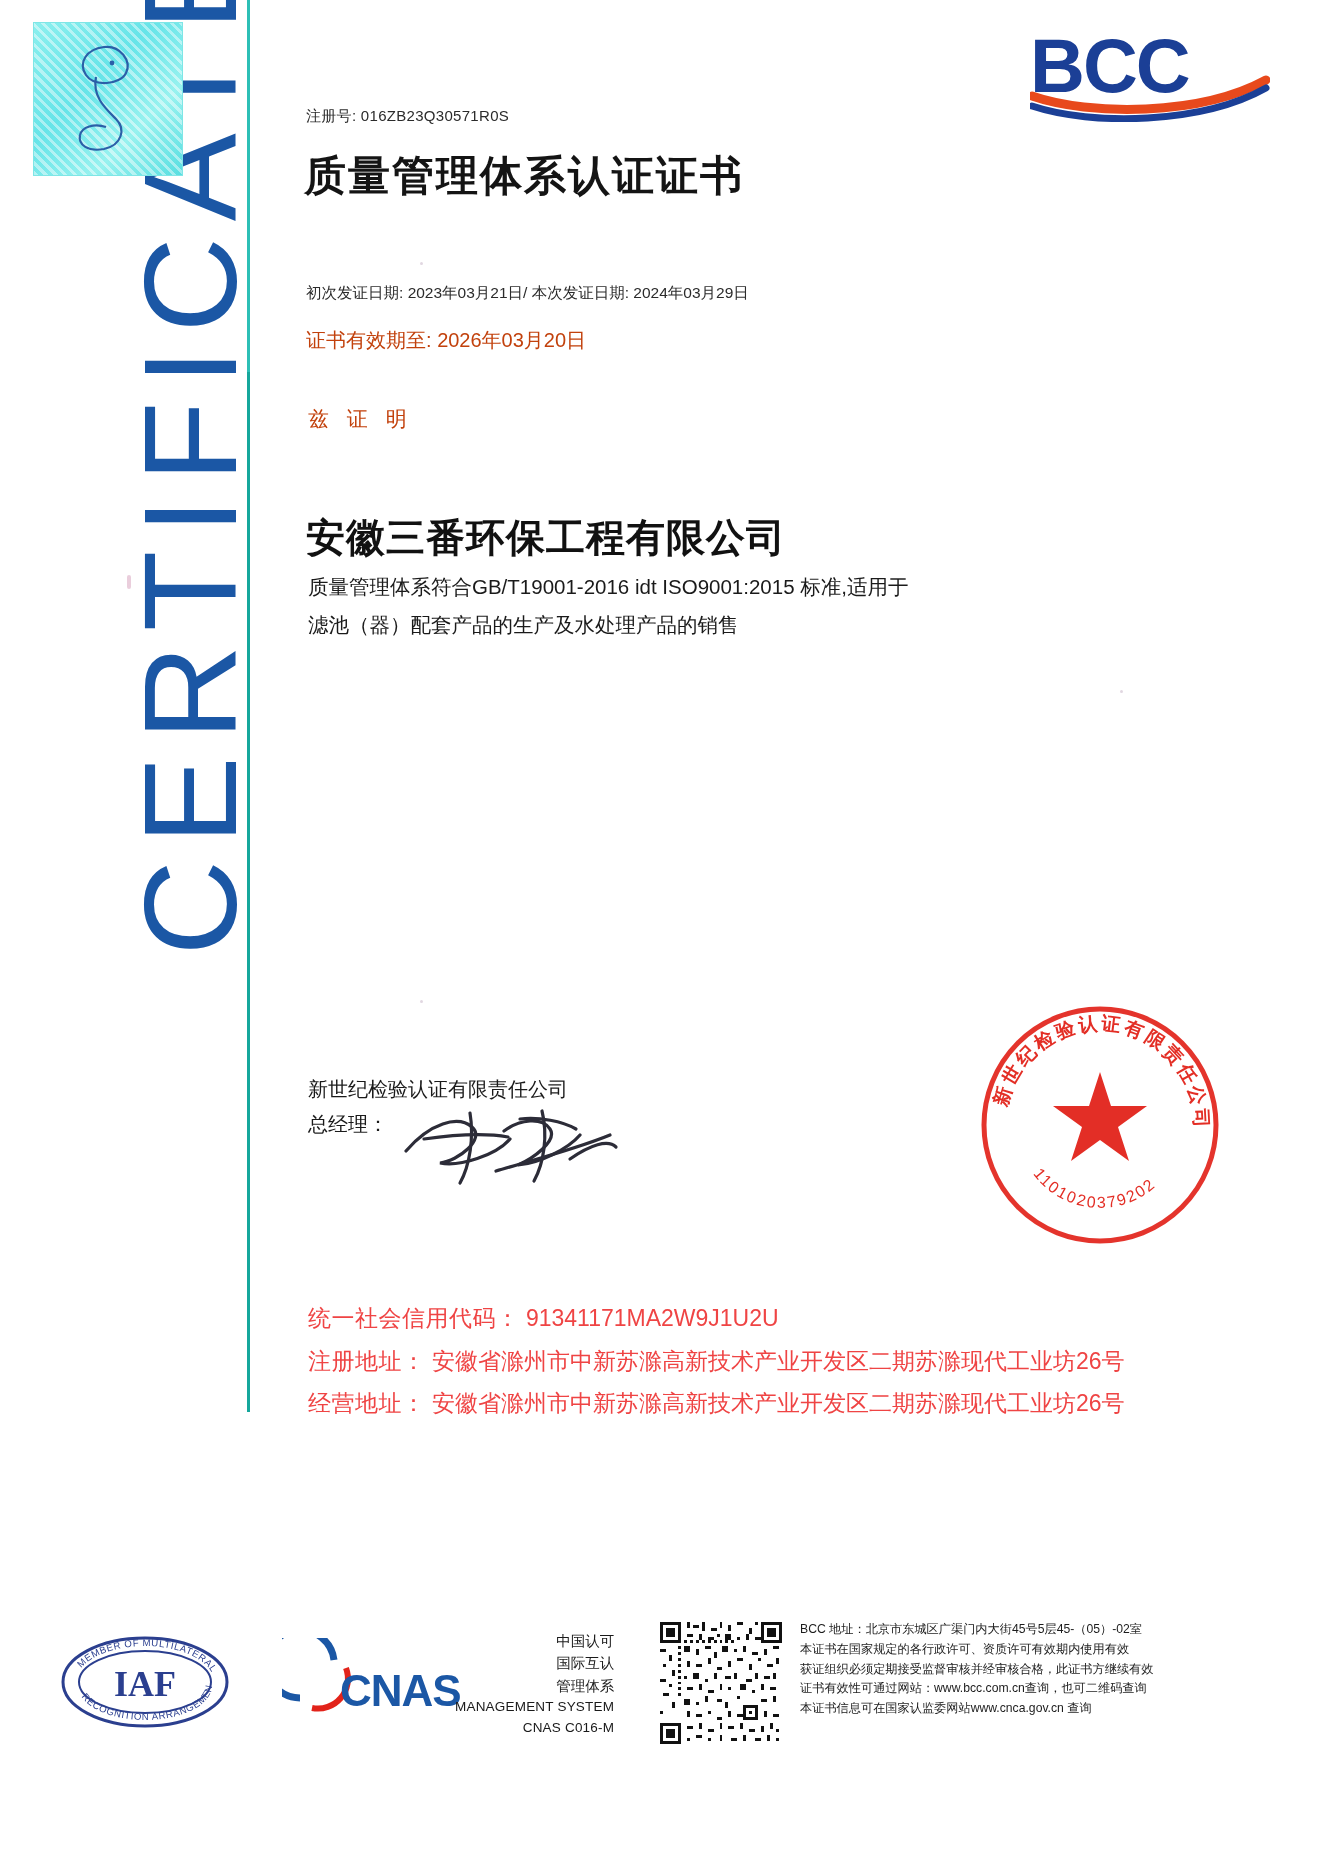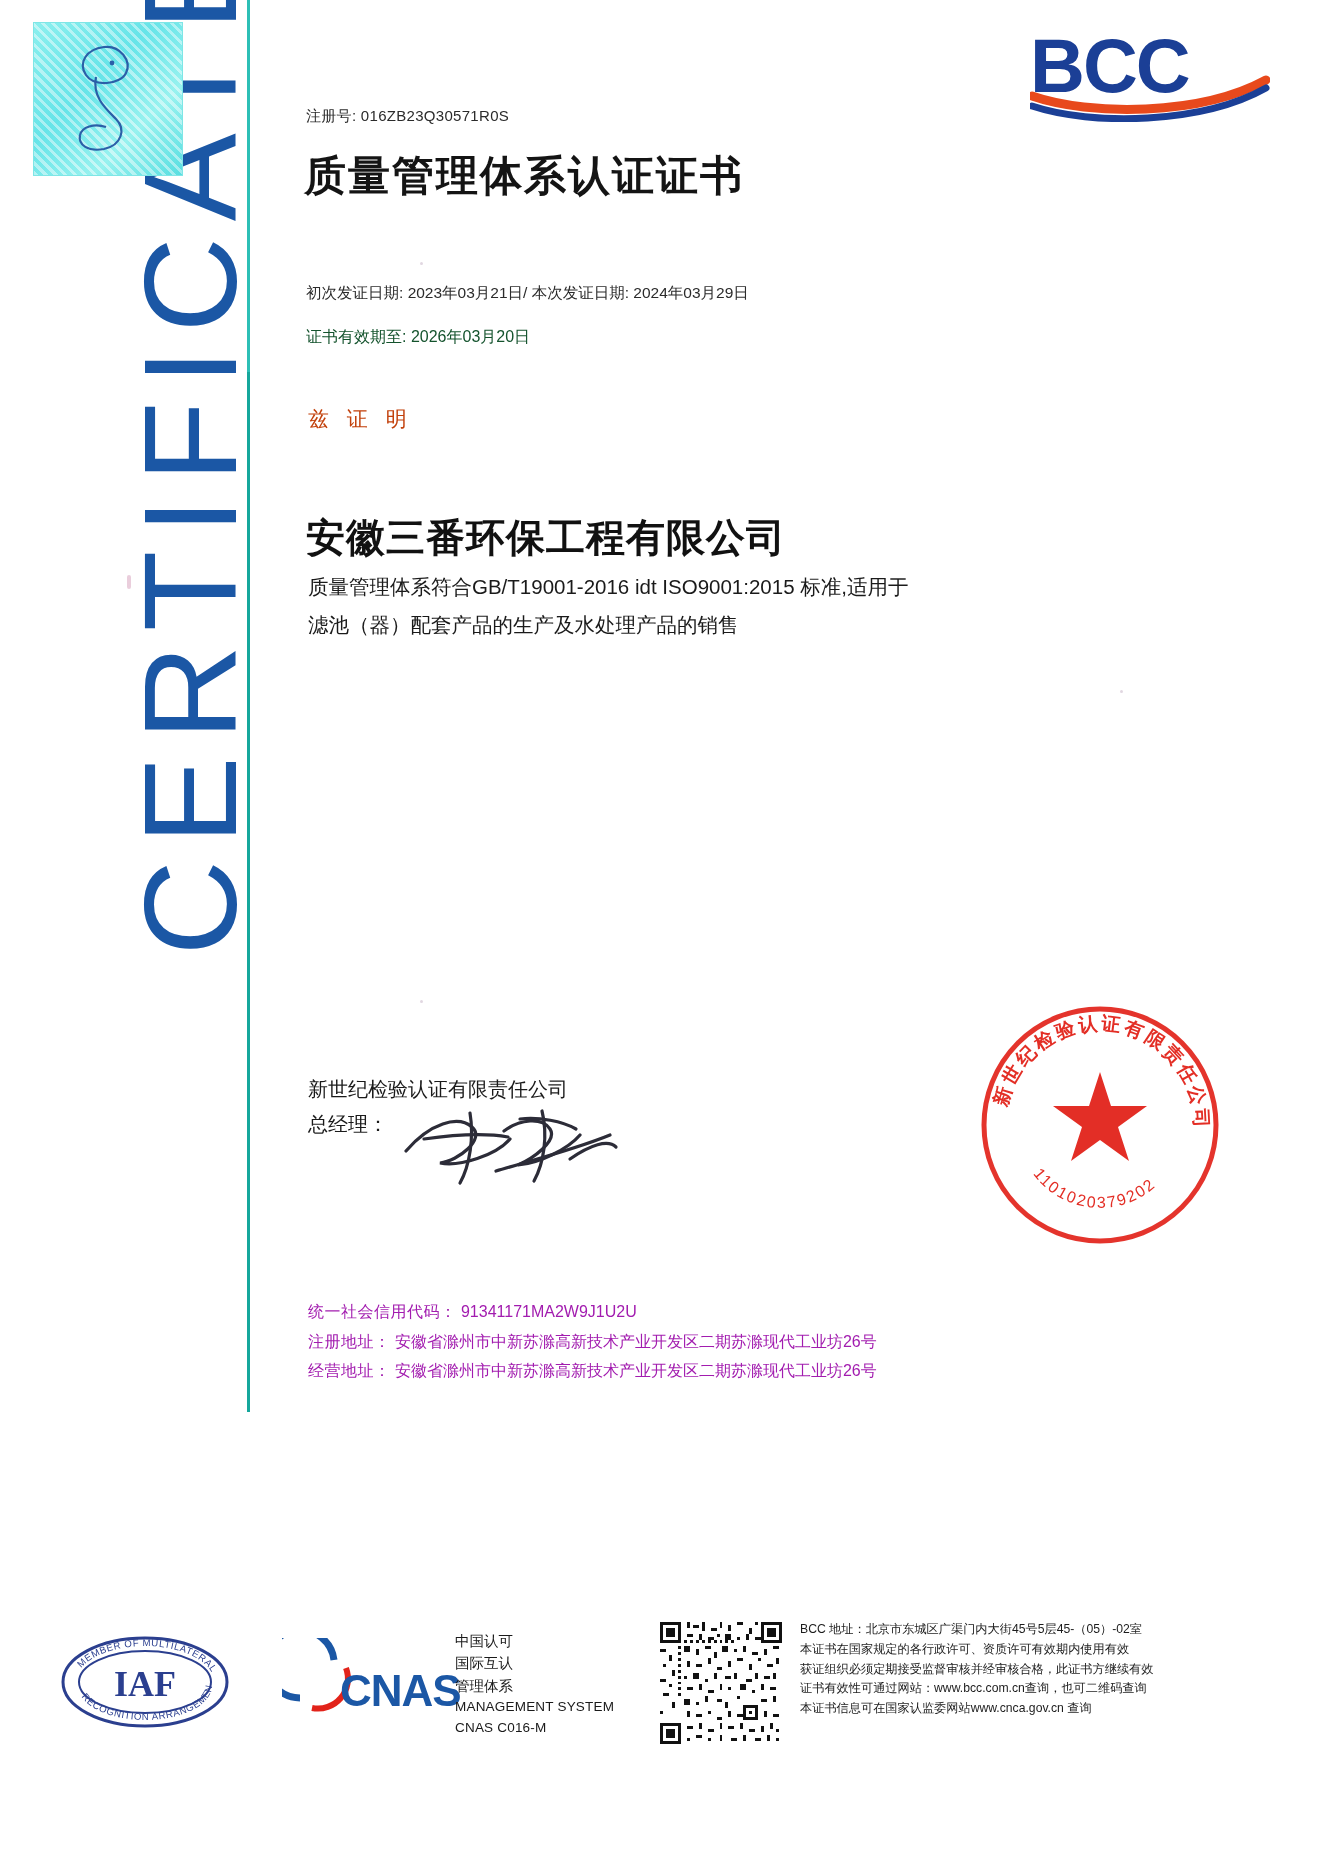--- a/index.html
+++ b/index.html
@@ -95,22 +95,22 @@
     position: absolute;
     left: 306px;
     top: 283px;
     font-size: 15.5px;
     color: #2b2b2b;
   }
   .dates2 {
     position: absolute;
     left: 306px;
     top: 327px;
-    font-size: 16px;
-    color: #14532d;
+    font-size: 20px;
+    color: #c2410c;
   }
   .hereby {
     position: absolute;
     left: 308px;
     top: 405px;
     font-size: 21px;
     letter-spacing: 6px;
     color: #c2410c;
   }
   .company {
@@ -146,23 +146,23 @@
     left: 400px;
     top: 1105px;
     width: 240px;
     height: 90px;
   }
 
   .footer-info {
     position: absolute;
     left: 308px;
     top: 1297px;
-    font-size: 16px;
+    font-size: 23px;
     line-height: 1.85;
-    color: #a21caf;
+    color: #ef4444;
   }
   .footer-info .lbl { letter-spacing: .5px; }
 
   
   .seal {
     position: absolute;
     left: 975px;
     top: 1000px;
     width: 250px;
     height: 250px;
@@ -177,21 +177,21 @@
     height: 180px;
   }
   .iaf {
     position: absolute; left: 60px; top: 22px; width: 170px; height: 104px;
   }
   .cnas {
     position: absolute; left: 282px; top: 30px; width: 190px; height: 90px;
   }
   .cnas-text {
     position: absolute; left: 455px; top: 22px;
-    font-size: 14.5px; line-height: 1.55; color: #1a1a1a;
+    font-size: 14.5px; line-height: 1.55; color: #1a1a1a; text-align: right;
   }
   .cnas-text .en { font-size: 13.5px; letter-spacing: .2px; }
 
   .qr {
     position: absolute; left: 660px; top: 14px; width: 122px; height: 122px;
     background: #fff;
   }
   .legal {
     position: absolute; left: 800px; top: 12px; width: 420px;
     font-size: 12.2px; line-height: 1.62; color: #1c1c1c;

